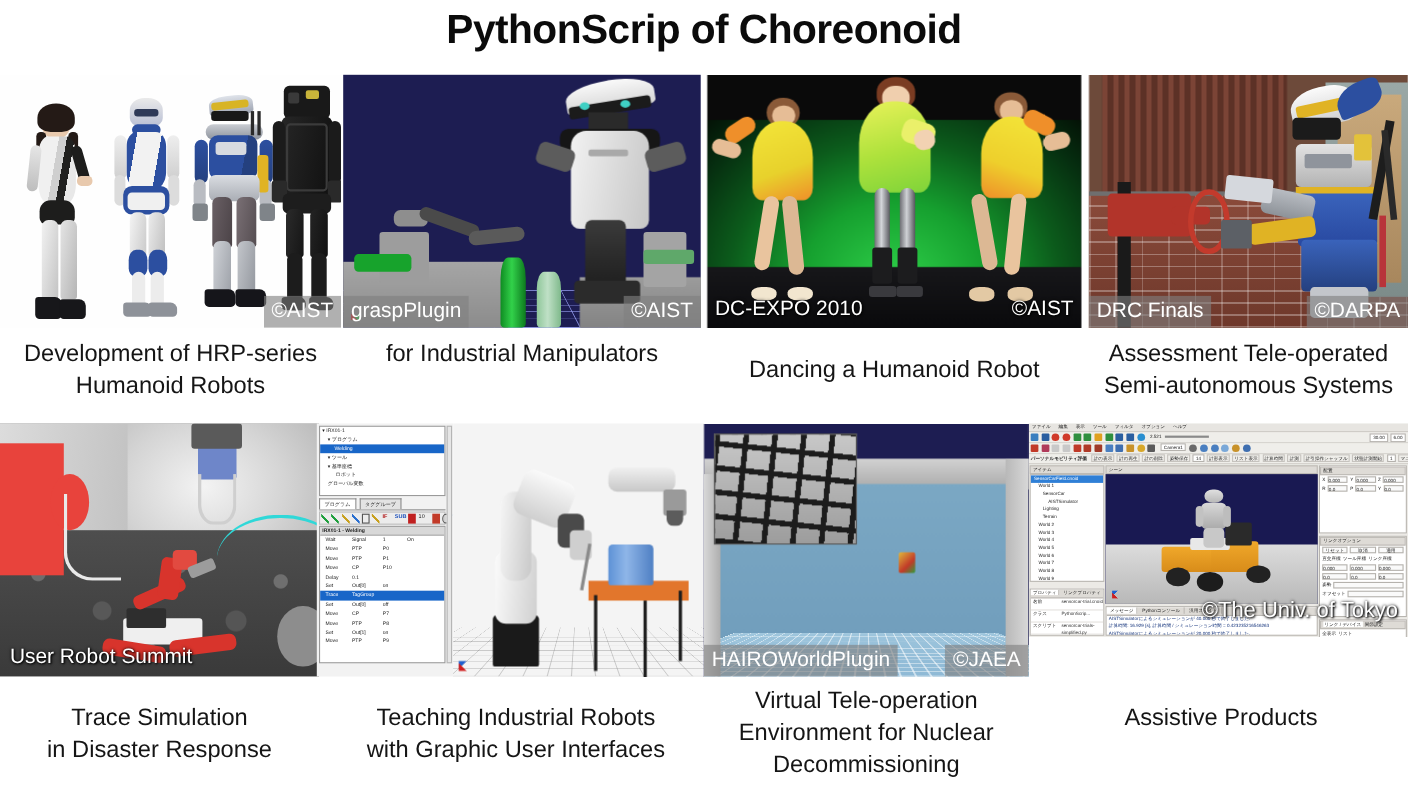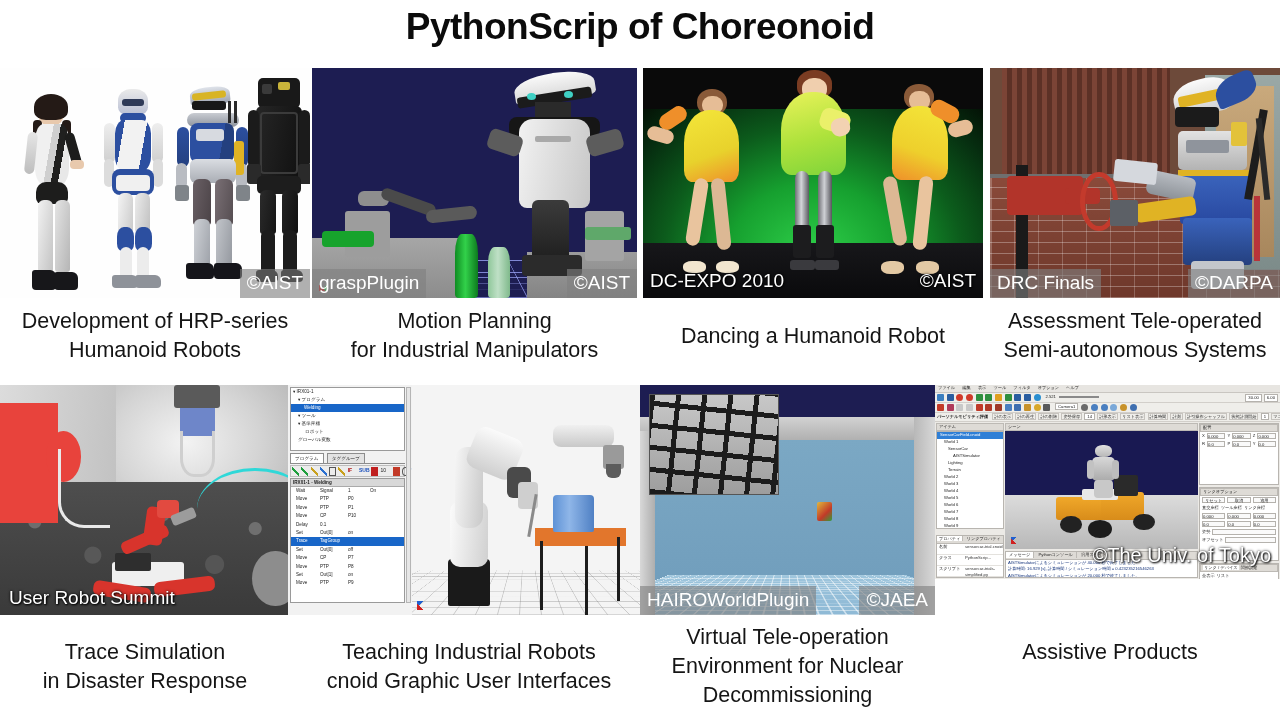--- a/index.html
+++ b/index.html
@@ -422,21 +422,20 @@
 
     <div class="ovl" style="left:0; bottom:0;">DRC Finals</div>
     <div class="ovl" style="right:0; bottom:0;">©DARPA</div>
   </div>
 
   <div class="caption" style="left:0; top:307px; width:310px;">
     <div>Development of HRP-series</div>
     <div>Humanoid Robots</div>
   </div>
   <div class="caption" style="left:312px; top:307px; width:325px;">
-    <div>Motion Planning</div>
     <div>for Industrial Manipulators</div>
   </div>
   <div class="caption" style="left:643px; top:322px; width:340px;">
     <div>Dancing a Humanoid Robot</div>
   </div>
   <div class="caption" style="left:990px; top:307px; width:290px;">
     <div>Assessment Tele-operated</div>
     <div>Semi-autonomous Systems</div>
   </div>
 
@@ -879,21 +878,21 @@
 
     <div class="ovl plain" style="right:2px; bottom:8px; font-size:20px;">©The Univ. of Tokyo</div>
   </div>
 
   <div class="caption" style="left:0; top:638px; width:290px;">
     <div>Trace Simulation</div>
     <div>in Disaster Response</div>
   </div>
   <div class="caption" style="left:298px; top:638px; width:342px;">
     <div>Teaching Industrial Robots</div>
-    <div>cnoid Graphic User Interfaces</div>
+    <div>with Graphic User Interfaces</div>
   </div>
   <div class="caption" style="left:640px; top:623px; width:295px;">
     <div>Virtual Tele-operation</div>
     <div>Environment for Nuclear</div>
     <div>Decommissioning</div>
   </div>
   <div class="caption" style="left:940px; top:638px; width:340px;">
     <div>Assistive Products</div>
   </div>
 

